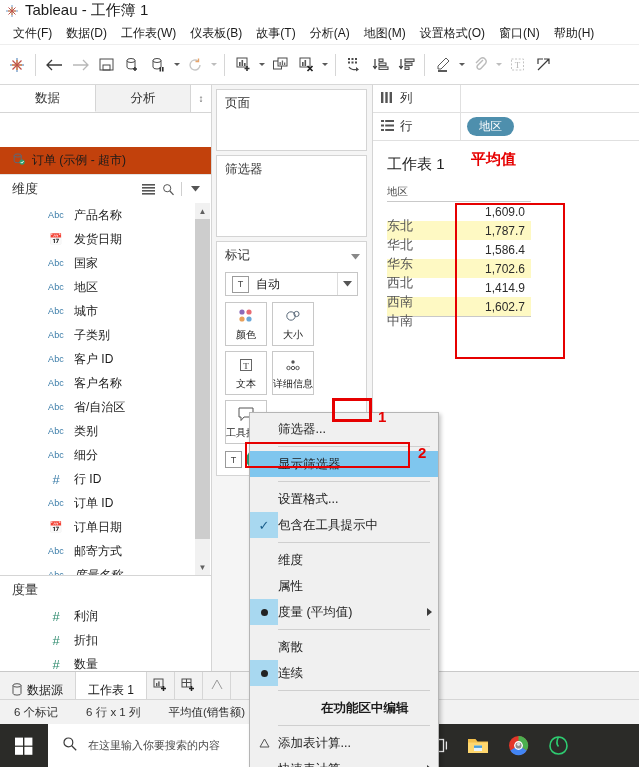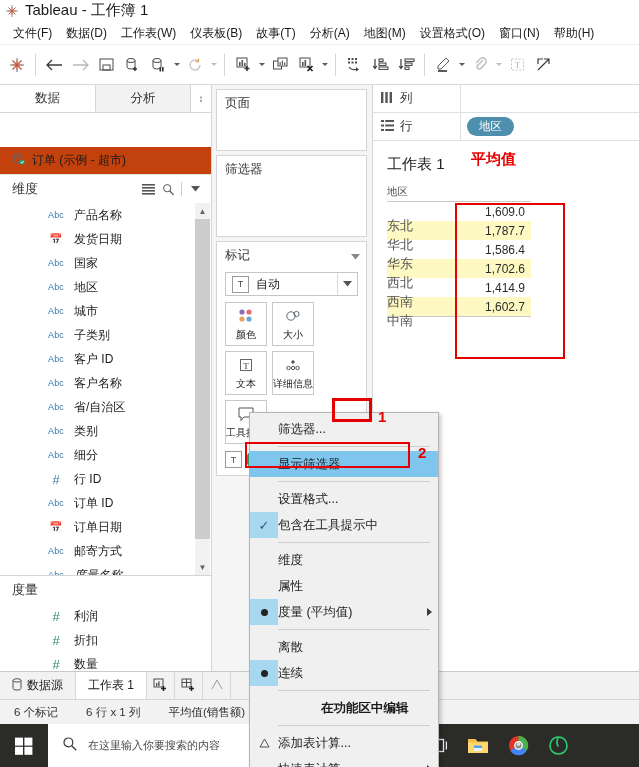--- a/index.html
+++ b/index.html
@@ -222,21 +222,21 @@
   }
   .anno-1 { left: 378px; top: 408px; }
   .anno-2 { left: 418px; top: 444px; }
 
   
   .sheettabs {
     position: absolute; left: 0; top: 671px; width: 639px; height: 28px;
     background: #f2f2f2; border-top: 1px solid #c9c9c9; display: flex; align-items: stretch;
   }
   .stab {
-    display: flex; align-items: center; gap: 5px; padding: 0 12px; font-size: 12px; color: #1b1b1b;
+    display: flex; align-items: flex-end; gap: 5px; padding: 0 12px; font-size: 12px; color: #1b1b1b;
     border-right: 1px solid #d6d6d6; cursor: default;
   }
   .stab.active { background: #ffffff; }
   .stab-btn {
     width: 28px; display: flex; align-items: center; justify-content: center;
     border-right: 1px solid #d6d6d6; cursor: default;
   }
 
   .statusbar {
     position: absolute; left: 0; top: 699px; width: 639px; height: 25px;

